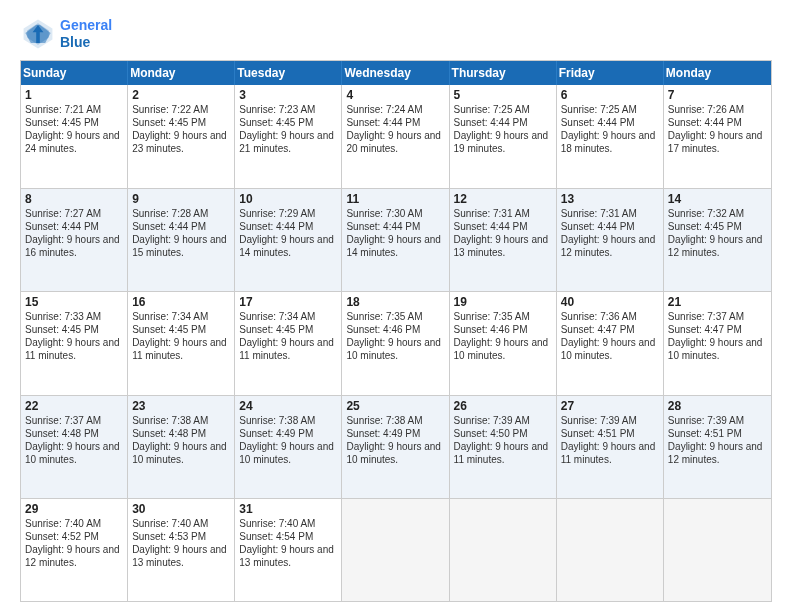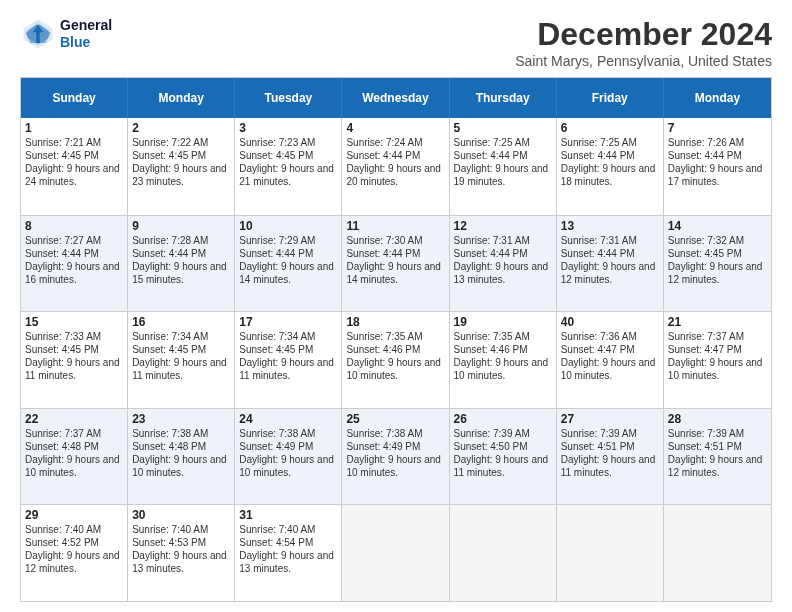--- a/index.html
+++ b/index.html
@@ -28,21 +28,21 @@
       align-items: center;
       gap: 4px;
     }
     .logo-text {
       font-size: 14px;
       font-weight: bold;
       color: #333;
       line-height: 1.2;
     }
     .logo-text span {
-      color: #0f172a;
+      color: #3b82f6;
     }
     .logo-icon {
       width: 36px;
       height: 36px;
     }
     .title-block {
       text-align: right;
     }
     .month-title {
       font-size: 32px;
@@ -61,22 +61,22 @@
     }
     .cal-header {
       display: grid;
       grid-template-columns: repeat(7, 1fr);
       background: #1a6bb5;
     }
     .cal-header-cell {
       color: #fff;
       font-size: 12px;
       font-weight: bold;
-      text-align: center;
-      padding: 13px 2px;
+      text-align: left;
+      padding: 5px 2px;
       border-right: 1px solid #2a7cc5;
     }
     .cal-header-cell:last-child { border-right: none; }
     .cal-body {
       flex: 1;
       display: grid;
       grid-template-rows: repeat(5, 1fr);
     }
     .cal-row {
       display: grid;
@@ -118,24 +118,20 @@
         <polygon points="20,4 36,14 36,26 20,36 4,26 4,14" fill="#1a6bb5" opacity="0.15"></polygon>
         <polygon points="20,8 32,16 32,24 20,32 8,24 8,16" fill="#1a6bb5" opacity="0.3"></polygon>
         <polygon points="22,10 34,19 28,30 12,30 6,19 18,10" fill="#1a6bb5" opacity="0.5"></polygon>
 
         <path d="M14 18 L20 10 L26 18 L22 18 L22 30 L18 30 L18 18 Z" fill="#1a6bb5"></path>
       </svg>
       <div class="logo-text">
         <span>General</span><br>
         <span style="color:#1a6bb5;">Blue</span>
       </div>
-    </div>
-    <div class="title-block">
-      <div class="month-title">December 2024</div>
-      <div class="location-title">Saint Marys, Pennsylvania, United States</div>
     </div>
   </div>
 
   <div class="calendar">
     <div class="cal-header">
 
     <div class="cal-header-cell">Sunday</div>
         <div class="cal-header-cell">Monday</div>
         <div class="cal-header-cell">Tuesday</div>
         <div class="cal-header-cell">Wednesday</div>

